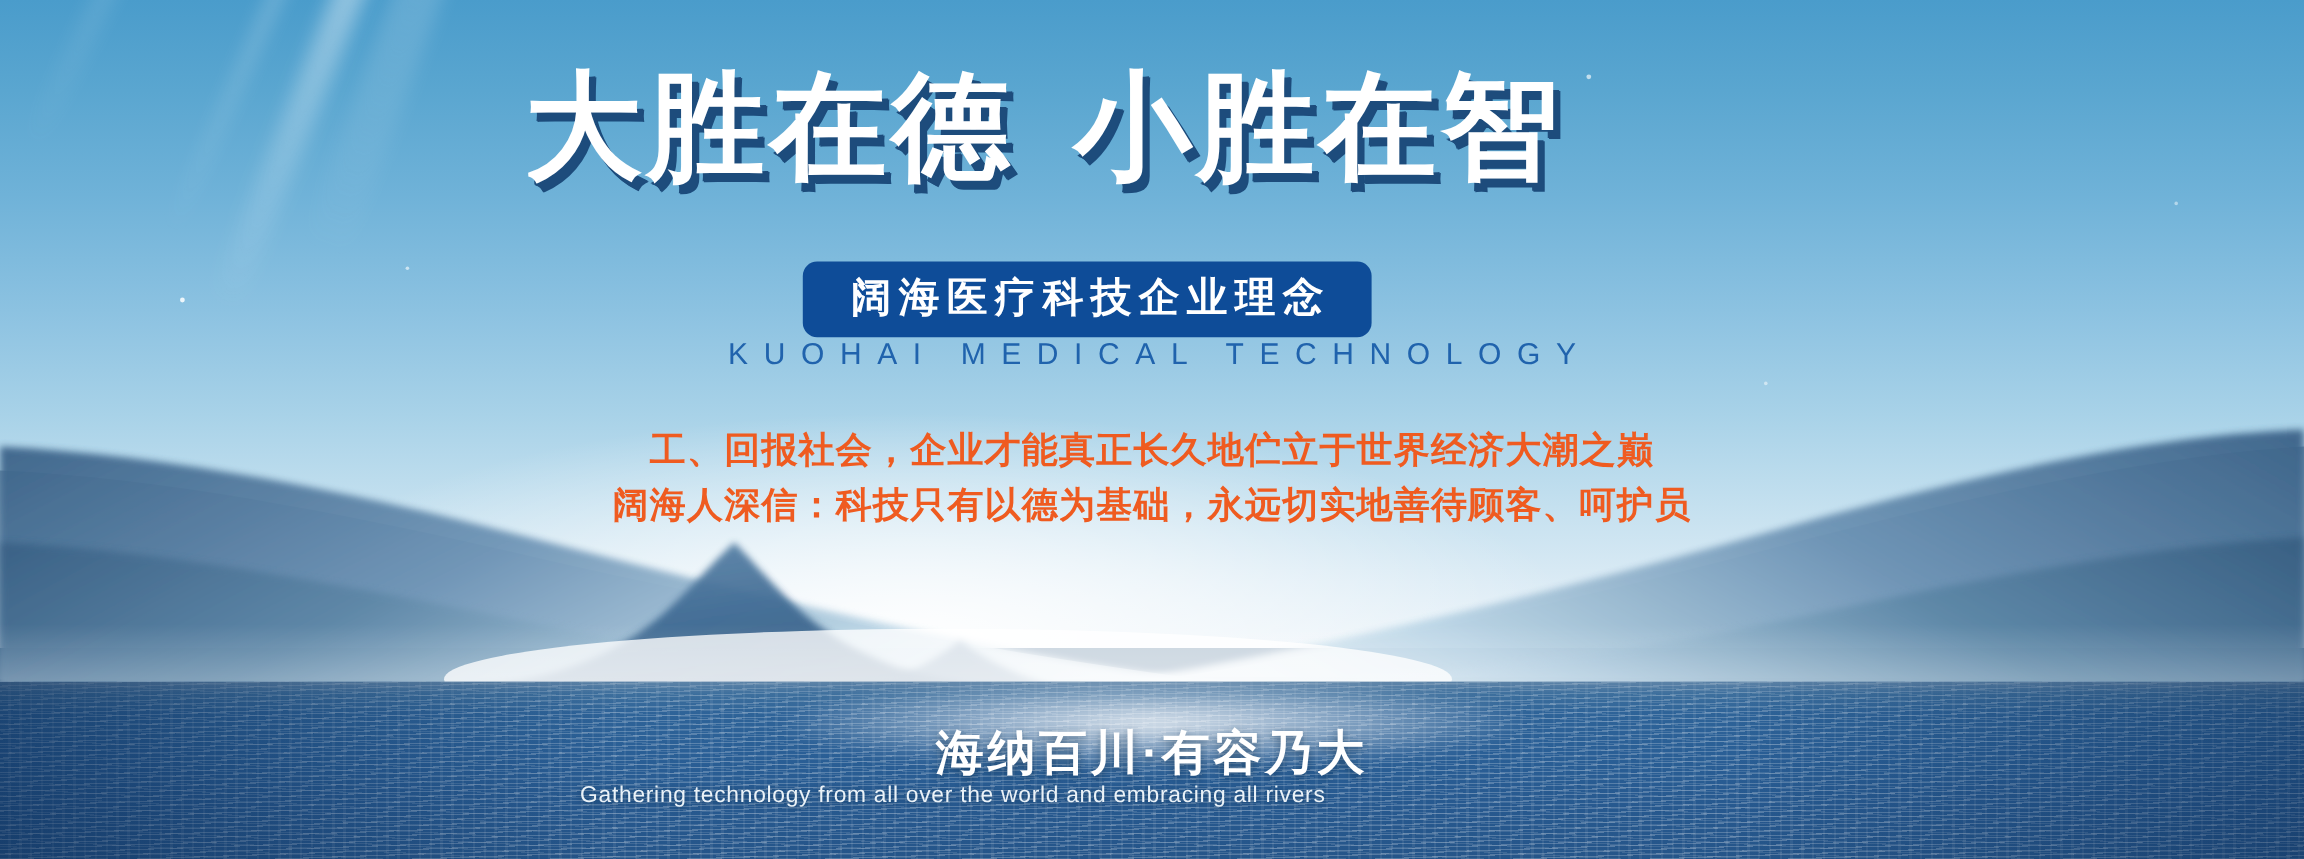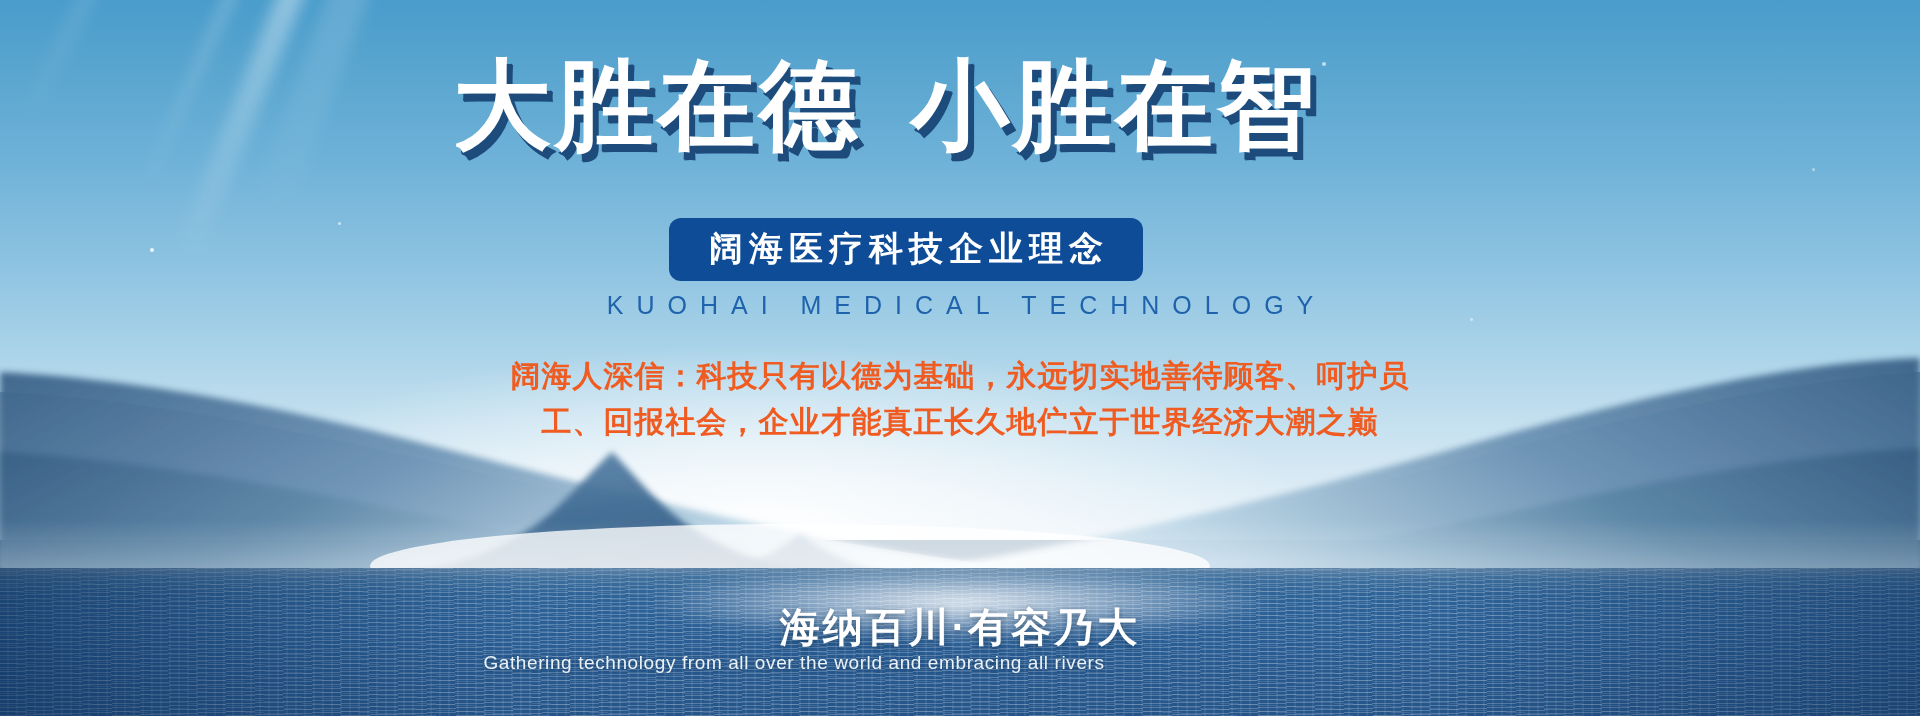--- a/index.html
+++ b/index.html
@@ -103,21 +103,20 @@
     text-align:center;
     font-size:98px;
     font-weight:700;
     letter-spacing:4px;
     color:#ffffff;
     line-height:1.18;
     white-space:nowrap;
     text-shadow:
       5px 7px 0 #1d4c7c,
       6px 8px 0 #1d4c7c;
-    margin-left: 16px;
   }
   .headline .gap{ display:inline-block; width:50px; }
 
   .badge-wrap{
     position:absolute; top:218px; left:0; width:1812px; text-align:center;
   }
   .badge{
     display:inline-block;
     background:#0e4c98;
     color:#ffffff;
@@ -125,21 +124,21 @@
     padding:11px 34px 13px 34px;
     font-size:34px;
     font-weight:700;
     letter-spacing:6px;
     line-height:1.15;
     white-space:nowrap;
     text-indent:6px;
   }
 
   .en-sub{
-    position:absolute; top:291px; left:0; width:1920px;
+    position:absolute; top:281px; left:0; width:1920px;
     text-align:center;
     font-size:25px;
     font-weight:300;
     letter-spacing:13px;
     color:#2063ad;
     white-space:nowrap;
     text-indent:13px;
   }
 
   .para{
@@ -273,21 +272,21 @@
       <span>大胜在德</span><span class="gap"></span><span>小胜在智</span>
     </div>
 
     <div class="badge-wrap">
       <span class="badge">阔海医疗科技企业理念</span>
     </div>
 
     <div class="en-sub">KUOHAI MEDICAL TECHNOLOGY</div>
 
     <div class="para">
+      <div>工、回报社会，企业才能真正长久地伫立于世界经济大潮之巅</div>
       <div>阔海人深信：科技只有以德为基础，永远切实地善待顾客、呵护员</div>
-      <div>工、回报社会，企业才能真正长久地伫立于世界经济大潮之巅</div>
     </div>
 
     <div class="bottom-cn">海纳百川·有容乃大</div>
     <div class="bottom-en">Gathering technology from all over the world and embracing all rivers</div>
 
   </div>
 </div>
 
 </body></html>

